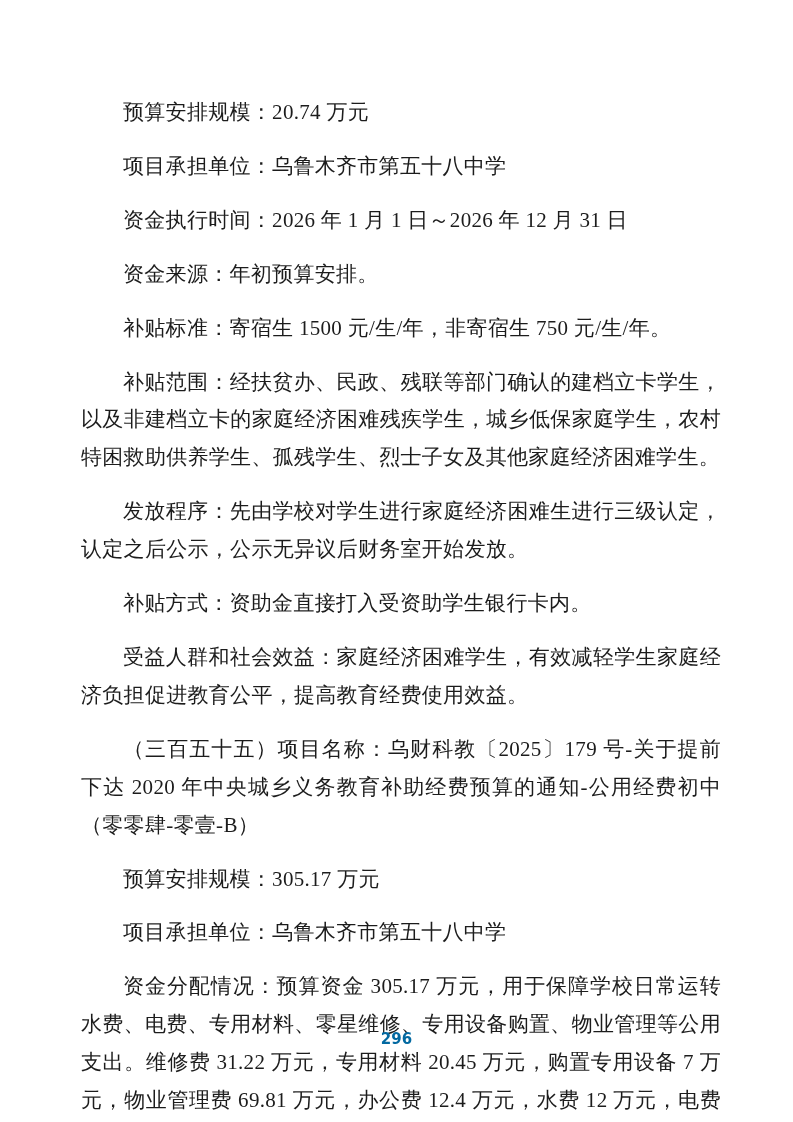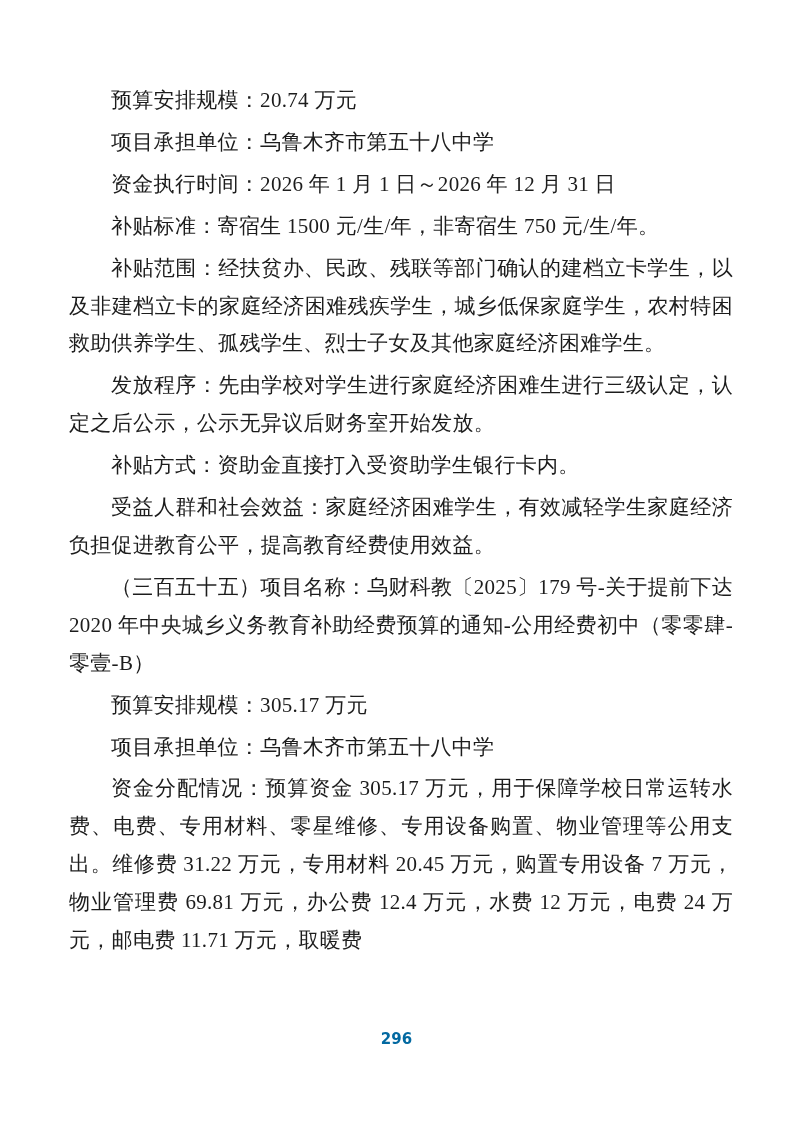--- a/index.html
+++ b/index.html
@@ -16,21 +16,21 @@
     font-family: "Liberation Serif", "DejaVu Serif", serif;
     color: #1c1c1c;
   }
   .content {
     position: absolute;
     top: 78px;
     left: 65px;
     right: 56px;
   }
   .content p {
-    margin: 4px;
+    margin: 16px;
     padding: 0;
     font-size: 21px;
     line-height: 37.9px;
     text-align: justify;
     text-justify: inter-ideograph;
     text-indent: 2em;
     word-break: break-all;
     letter-spacing: 0.3px;
   }
   .page-number {
@@ -46,20 +46,21 @@
   }
 </style>
 </head>
 <body>
 
 <div class="page">
   <div class="content">
     <p>预算安排规模：20.74 万元</p>
     <p>项目承担单位：乌鲁木齐市第五十八中学</p>
     <p>资金执行时间：2026 年 1 月 1 日～2026 年 12 月 31 日</p>
+    <p>资金来源：年初预算安排。</p>
     <p>补贴标准：寄宿生 1500 元/生/年，非寄宿生 750 元/生/年。</p>
     <p>补贴范围：经扶贫办、民政、残联等部门确认的建档立卡学生，以及非建档立卡的家庭经济困难残疾学生，城乡低保家庭学生，农村特困救助供养学生、孤残学生、烈士子女及其他家庭经济困难学生。</p>
     <p>发放程序：先由学校对学生进行家庭经济困难生进行三级认定，认定之后公示，公示无异议后财务室开始发放。</p>
     <p>补贴方式：资助金直接打入受资助学生银行卡内。</p>
     <p>受益人群和社会效益：家庭经济困难学生，有效减轻学生家庭经济负担促进教育公平，提高教育经费使用效益。</p>
     <p>（三百五十五）项目名称：乌财科教〔2025〕179 号-关于提前下达 2020 年中央城乡义务教育补助经费预算的通知-公用经费初中（零零肆-零壹-B）</p>
     <p>预算安排规模：305.17 万元</p>
     <p>项目承担单位：乌鲁木齐市第五十八中学</p>
     <p>资金分配情况：预算资金 305.17 万元，用于保障学校日常运转水费、电费、专用材料、零星维修、专用设备购置、物业管理等公用支出。维修费 31.22 万元，专用材料 20.45 万元，购置专用设备 7 万元，物业管理费 69.81 万元，办公费 12.4 万元，水费 12 万元，电费 24 万元，邮电费 11.71 万元，取暖费</p>
   </div>

